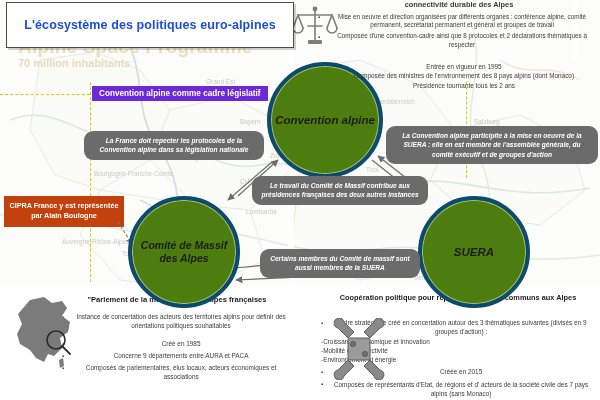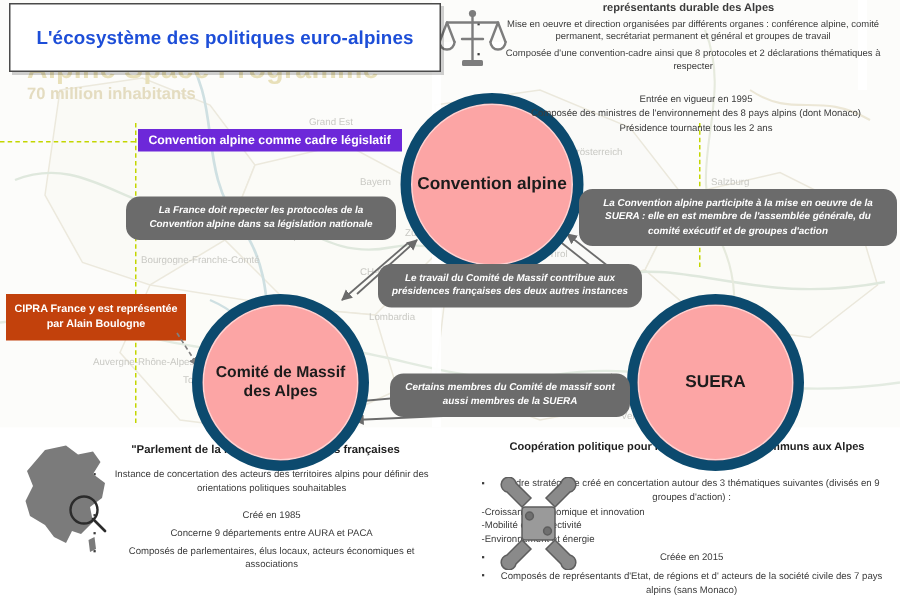--- a/index.html
+++ b/index.html
@@ -71,23 +71,23 @@
   }
   .green-box{
     position:absolute;left:4px;top:196px;width:112px;
     background:#c2410c;color:#ffffff;font-weight:bold;font-size:7.2px;
     text-align:center;line-height:1.45;padding:5px 4px;z-index:22;
   }
 
   
   .node{
     position:absolute;border-radius:50%;
-    background:#fca5a5;border:7px solid #0c4a6e;
+    background:#4d7c0f;border:4px solid #0c4a6e;
     display:flex;align-items:center;justify-content:center;text-align:center;
-    z-index:24;box-shadow:0 0 0 1px rgba(255,255,255,.5) inset;
+    z-index:24;box-shadow:0 0 0 1px rgba(255,255,255,.5) inset;font-style:italic;
   }
   .node span{font-weight:bold;color:#1c1c1c;line-height:1.22;}
   #node-convention{left:267px;top:62px;width:108px;height:108px;}
   #node-convention span{font-size:11.5px;}
   #node-comite{left:128px;top:196px;width:104px;height:104px;}
   #node-comite span{font-size:10.5px;}
   #node-suera{left:418px;top:196px;width:104px;height:104px;}
   #node-suera span{font-size:11.5px;}
 
   
@@ -194,21 +194,21 @@
         <path d="M1 24 a5 5 0 0 0 10 0" fill="#ffffff"></path>
         <path d="M35 24 a5 5 0 0 0 10 0" fill="#ffffff"></path>
         <line x1="16" y1="22" x2="30" y2="22"></line>
       </g>
       <circle cx="23" cy="5" r="2.4" fill="#7d7d7d"></circle>
       <rect x="16" y="36" width="14" height="4" rx="1" fill="#7d7d7d"></rect>
     </svg>
   </div>
 
   <div class="top-right">
-    <div class="tr-head">représentants durable des Alpes</div>
+    <div class="tr-head">connectivité durable des Alpes</div>
     <div class="bul">
       <span class="dot">▪</span>
       <span class="txt">Mise en oeuvre et direction organisées par différents organes : conférence alpine, comité permanent, secrétariat permanent et général et groupes de travail</span>
     </div>
     <div class="bul">
       <span class="dot">▪</span>
       <span class="txt">Composée d'une convention-cadre ainsi que 8 protocoles et 2 déclarations thématiques à respecter</span>
     </div>
   </div>
 

